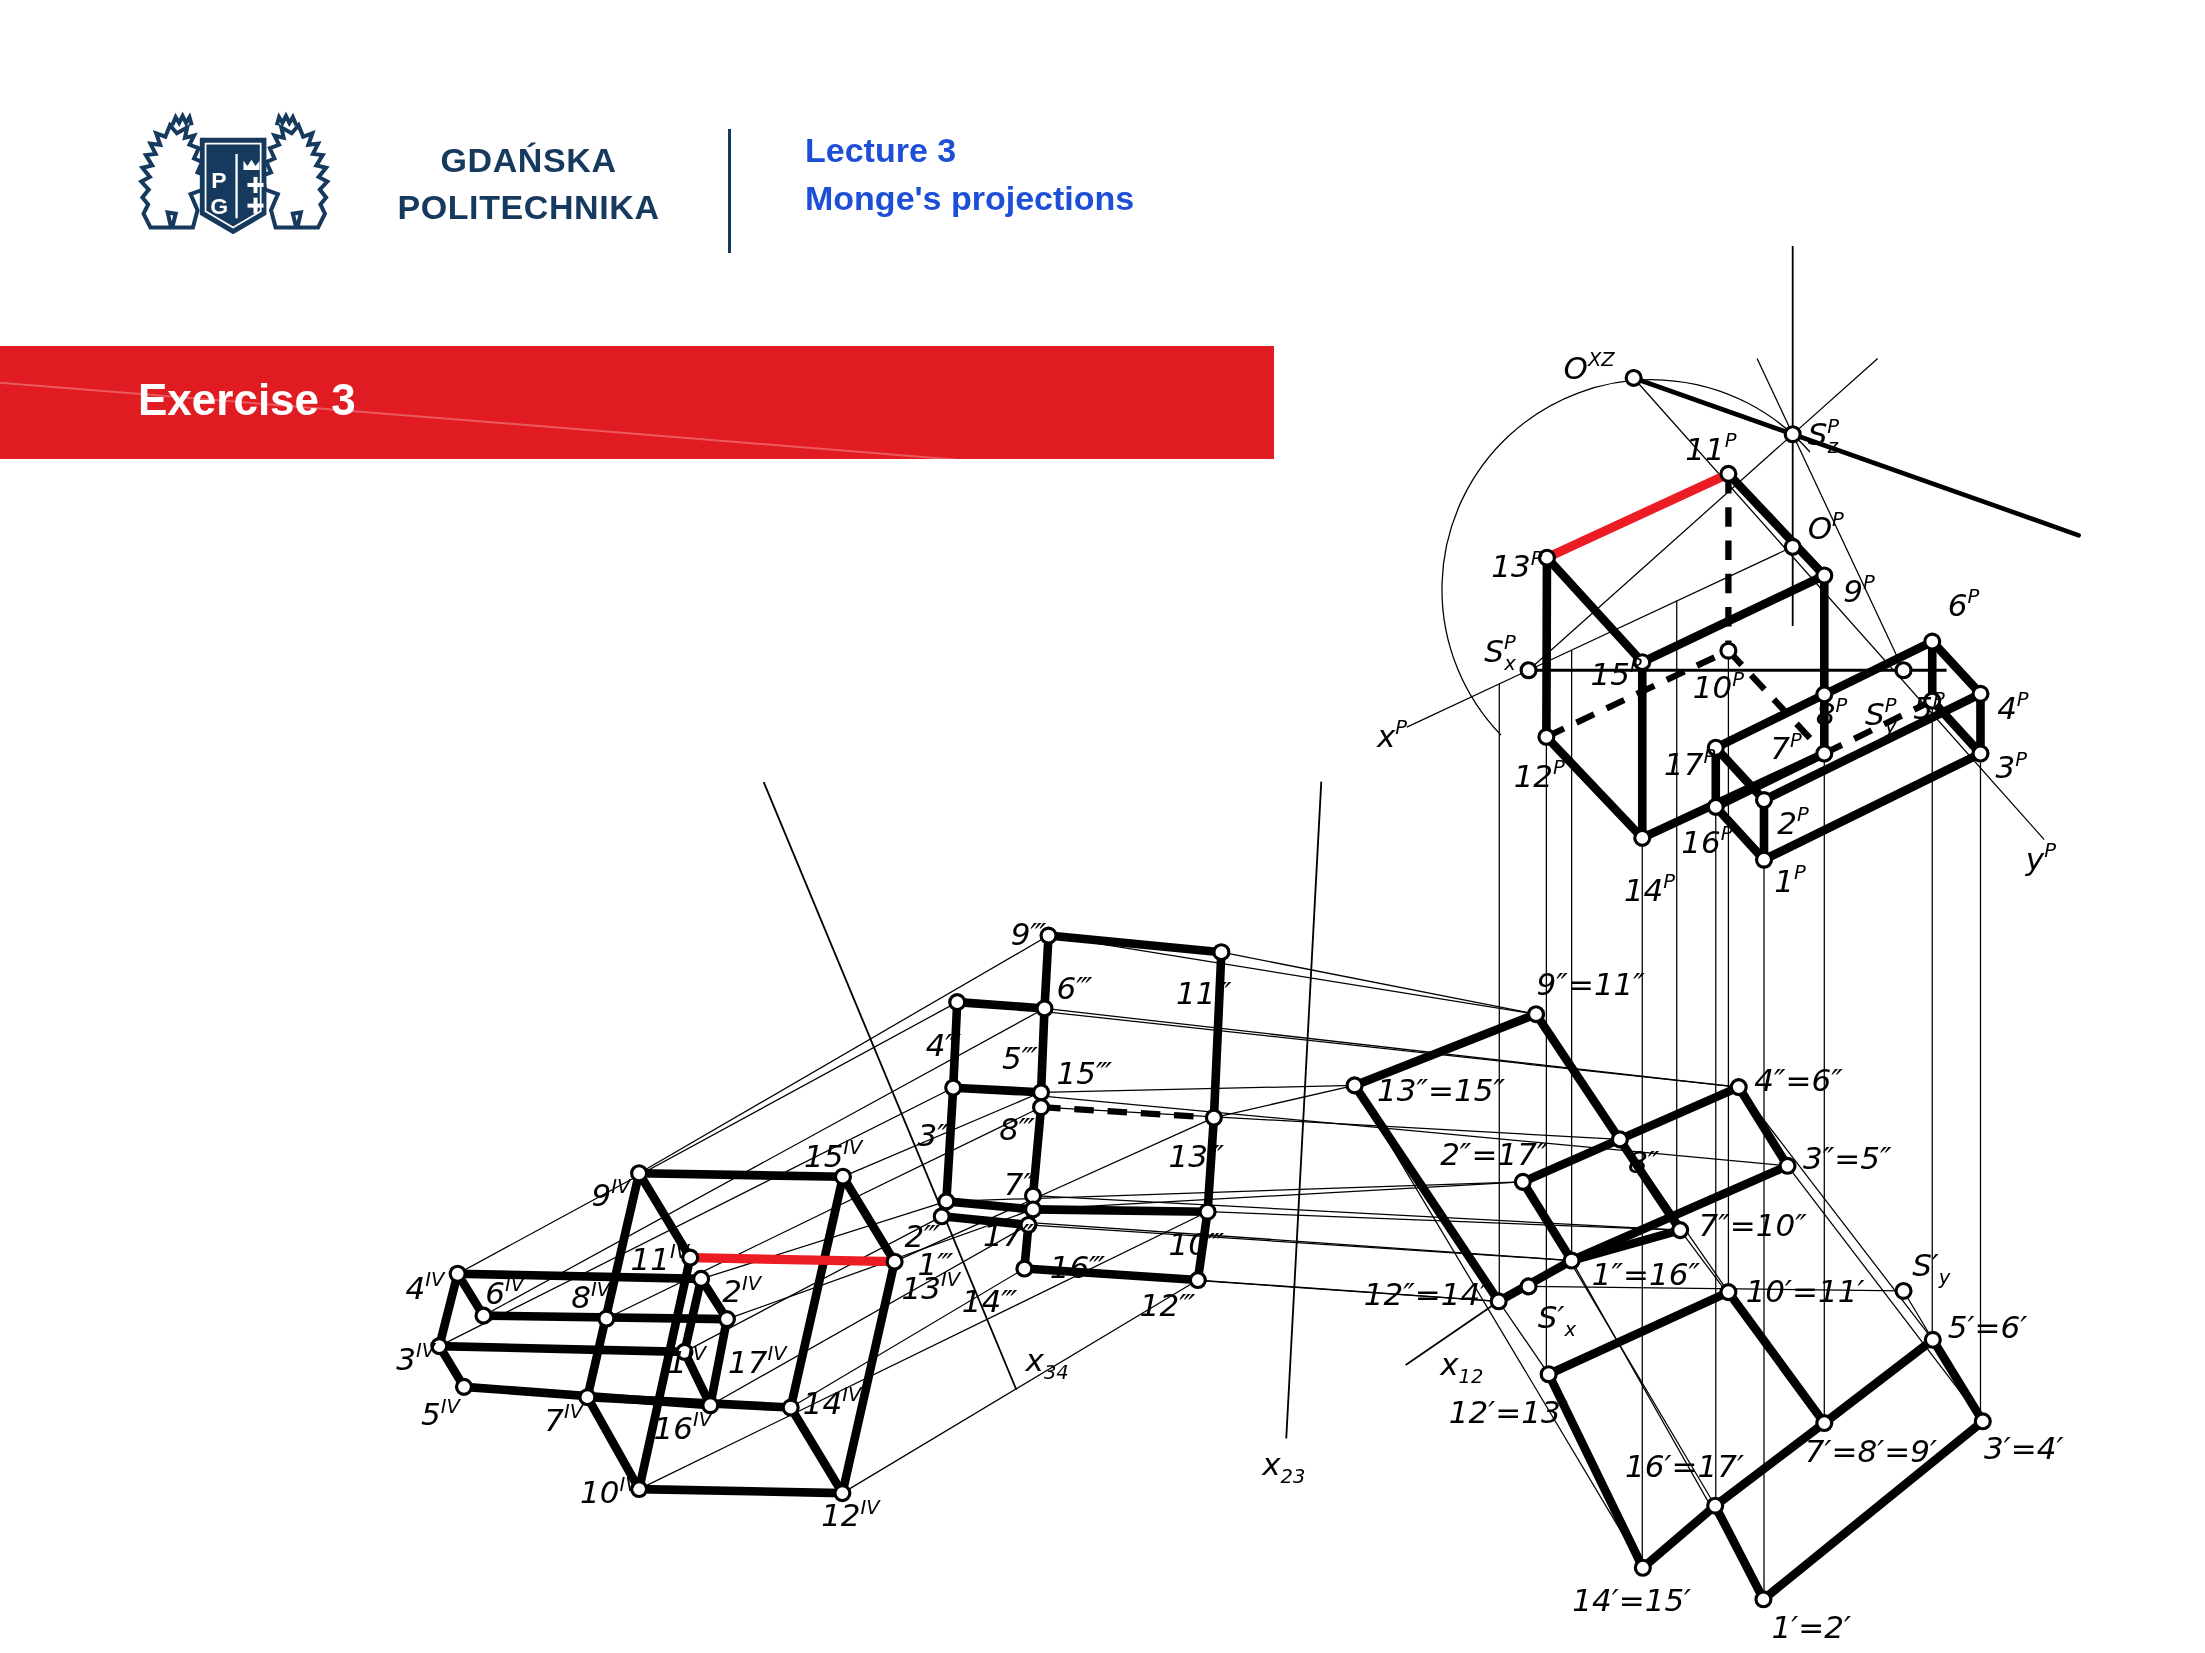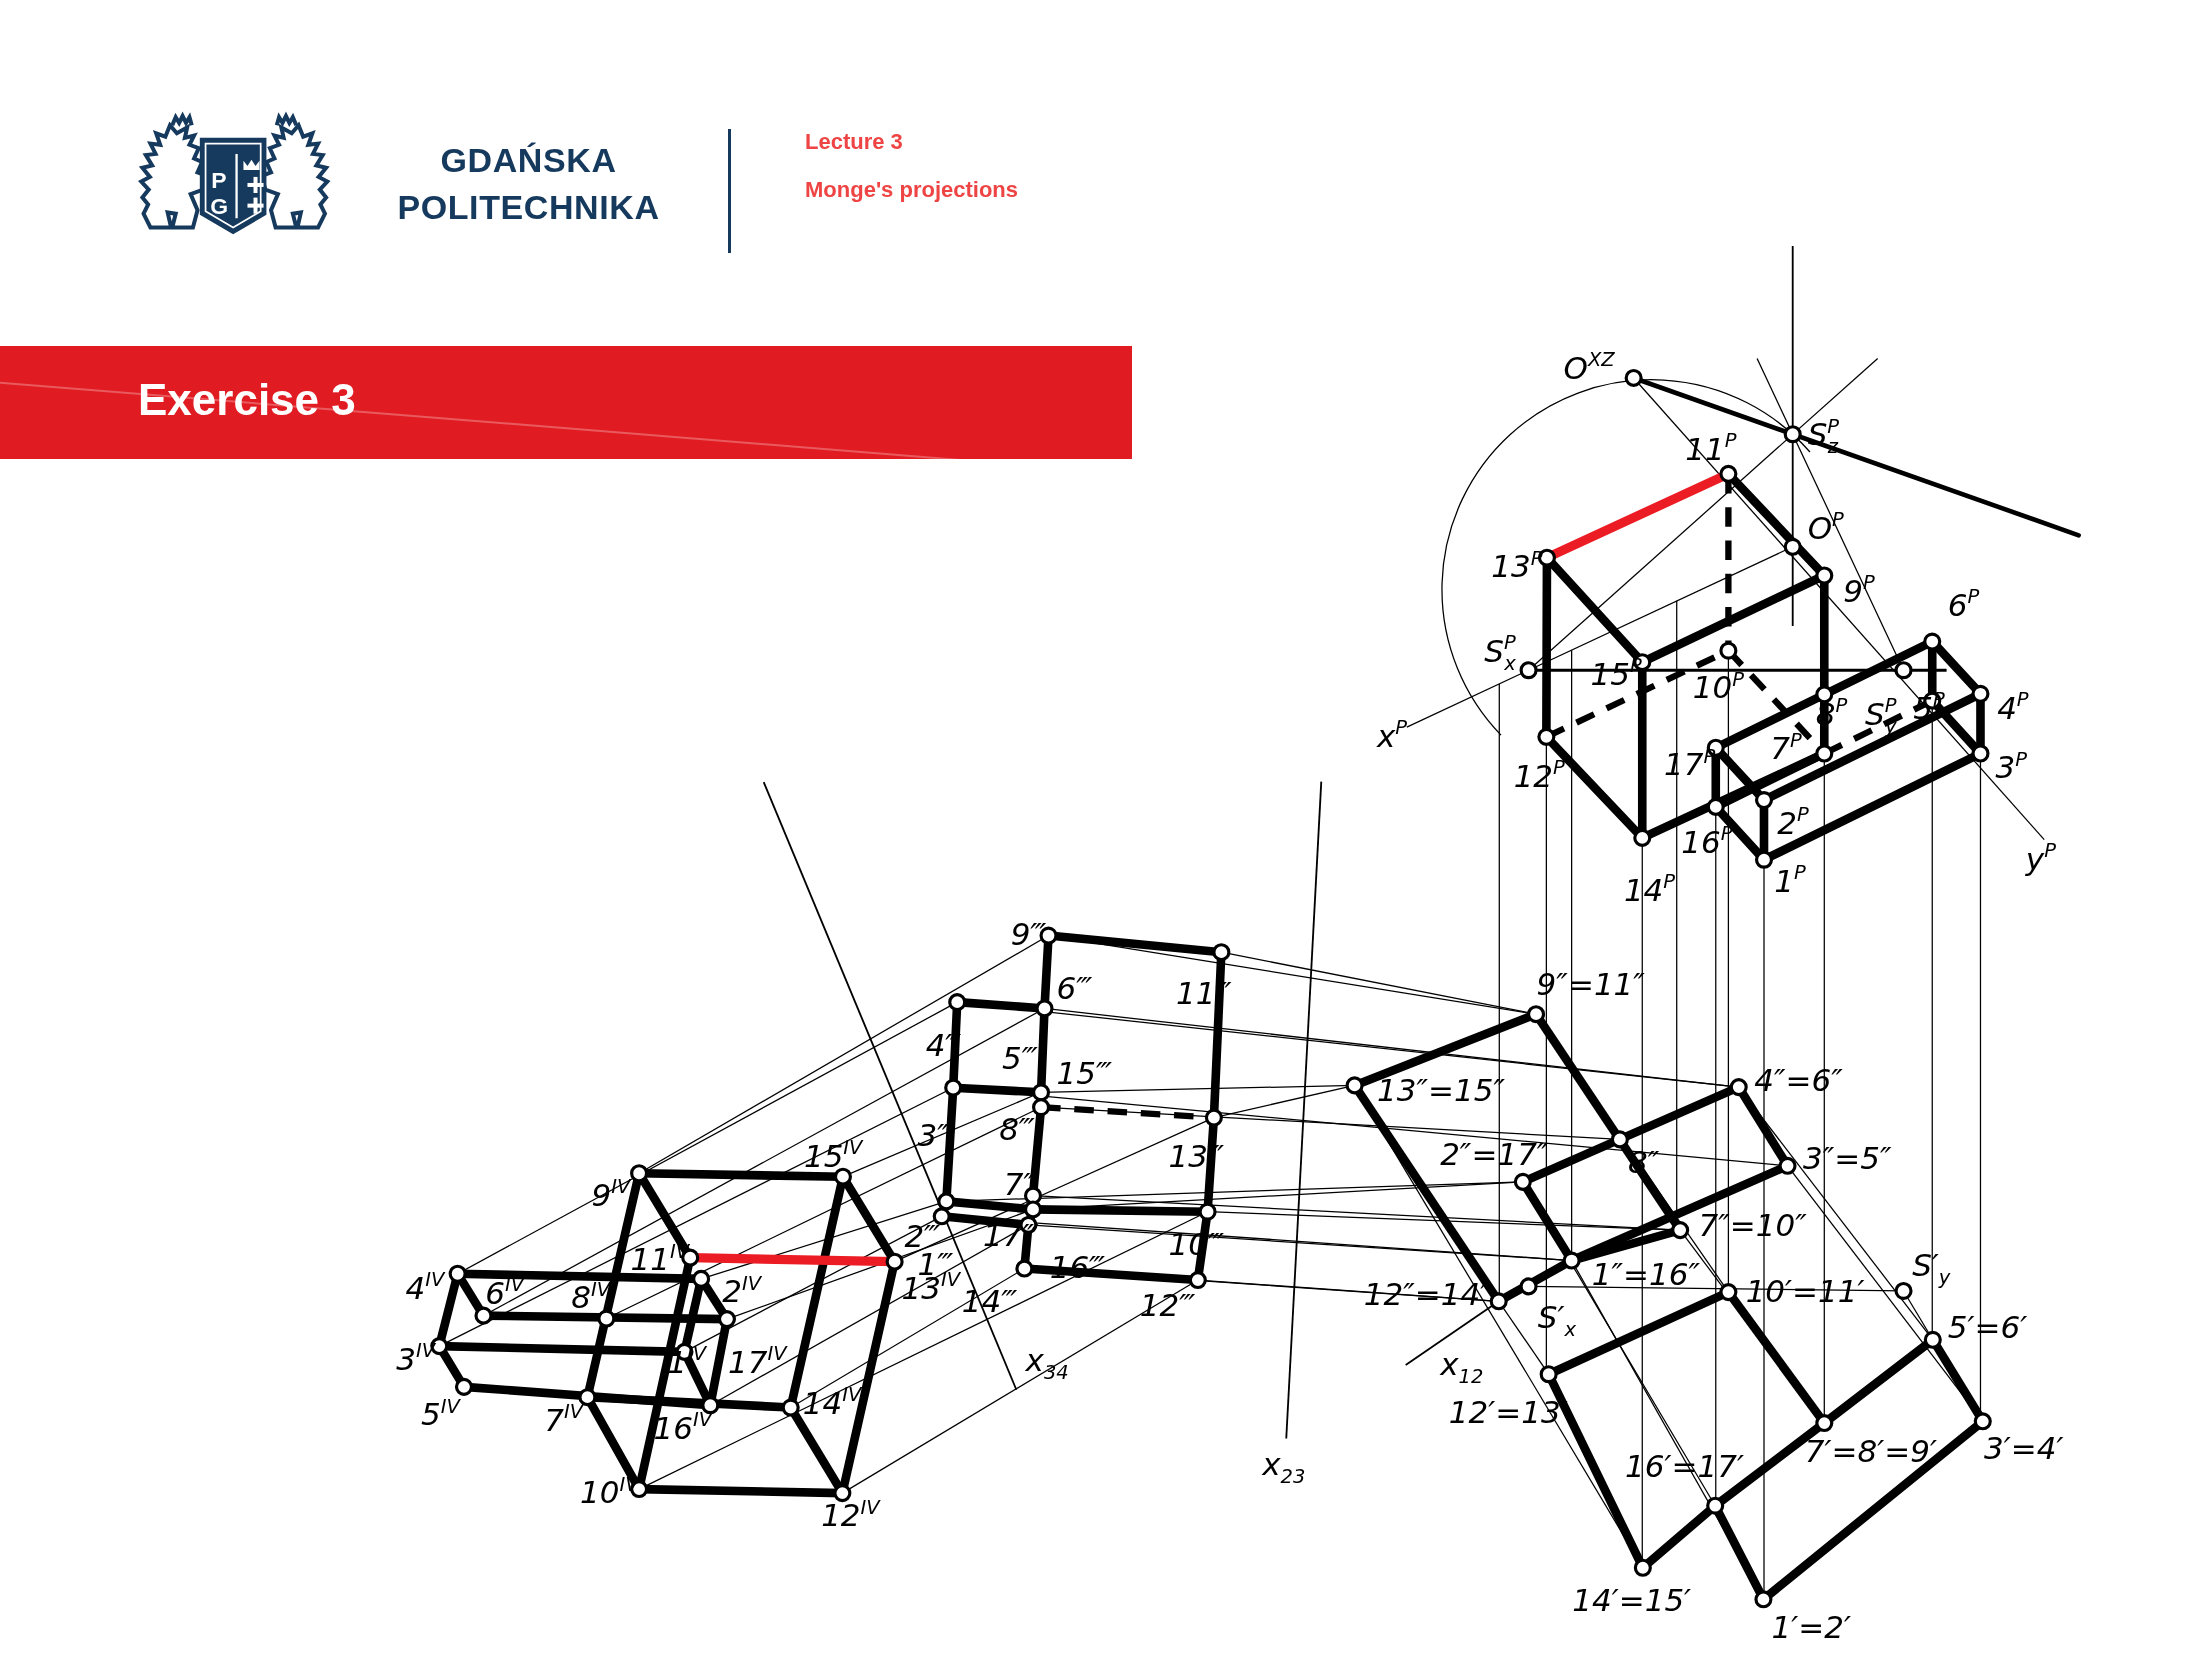--- a/index.html
+++ b/index.html
@@ -1,23 +1,23 @@
 <!DOCTYPE html>
 <html style="font-size:9.2px"><head>
 <meta charset="utf-8">
 <style>
   html,body{margin:0;padding:0;background:#fff;width:2205px;height:1654px;overflow:hidden;}
   .slide{position:relative;width:2205px;height:1654px;background:#fff;font-family:"Liberation Sans",sans-serif;}
   
   .hdr-uni{position:absolute;left:362px;top:137px;color:#16395e;font-weight:bold;font-size:34px;letter-spacing:0.6px;line-height:47px;width:333px;text-align:center;}
   .hdr-div{position:absolute;left:728px;top:129px;width:2.9px;height:124px;background:#16395e;}
-  .hdr-lect{position:absolute;left:805px;top:125px;color:#ef4444;font-weight:bold;font-size:22px;line-height:34px;}
+  .hdr-lect{position:absolute;left:805px;top:133px;color:#1d4ed8;font-weight:bold;font-size:34px;line-height:34px;}
   .hdr-lect .l2{margin-top:14px;}
   
-  .banner{position:absolute;left:0;top:346px;width:1132px;height:113px;background:#e11b22;overflow:hidden;}
+  .banner{position:absolute;left:0;top:346px;width:1274px;height:113px;background:#e11b22;overflow:hidden;}
   .banner .stripe{position:absolute;left:-34px;top:33px;width:1493px;height:1.7px;background:rgba(255,255,255,0.28);transform:rotate(4.6deg);transform-origin:left top;}
   .banner span{position:absolute;left:138px;top:29px;color:#fff;font-weight:bold;font-size:44px;}
   
   #dwg{position:absolute;left:0;top:0;width:2205px;height:1654px;}
   .e-thick{stroke:#000;stroke-width:15;stroke-linecap:round;}
   .e-dash{stroke:#000;stroke-width:11;stroke-linecap:butt;stroke-dasharray:34 24;}
   .e-red{stroke-width:16;stroke-linecap:round;}
   .e-thin{stroke:#000;stroke-width:2.2;}
   .e-med{stroke:#000;stroke-width:5;}
   .e-ax{stroke:#000;stroke-width:3.2;}

